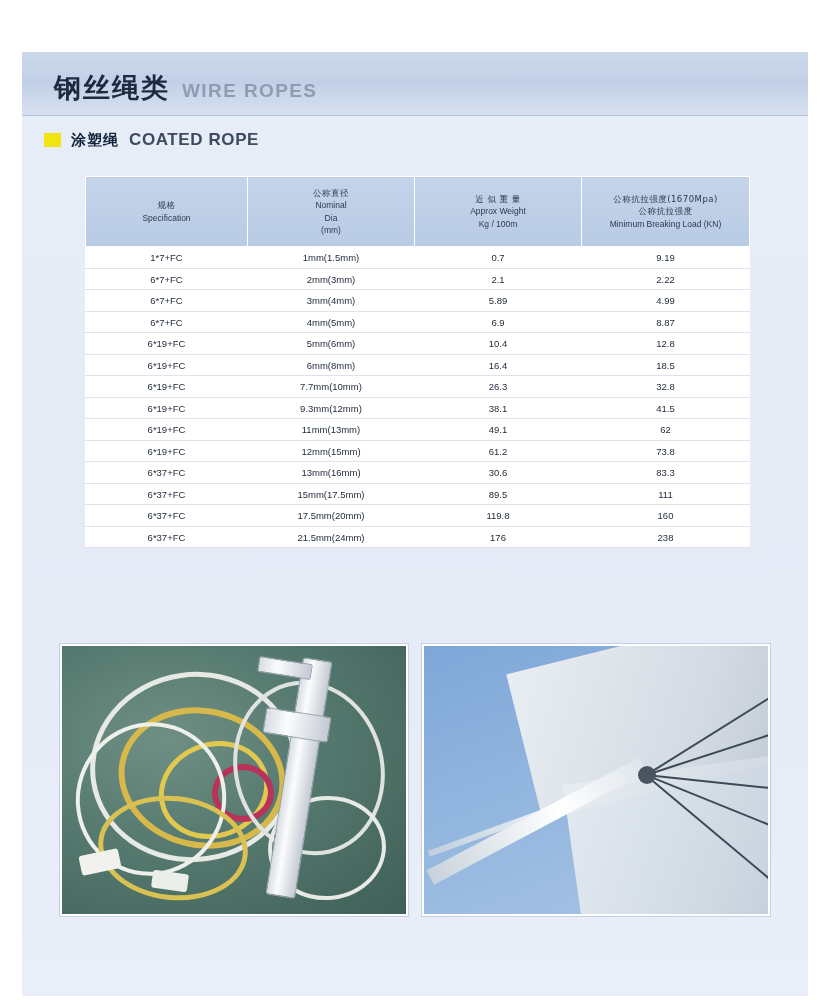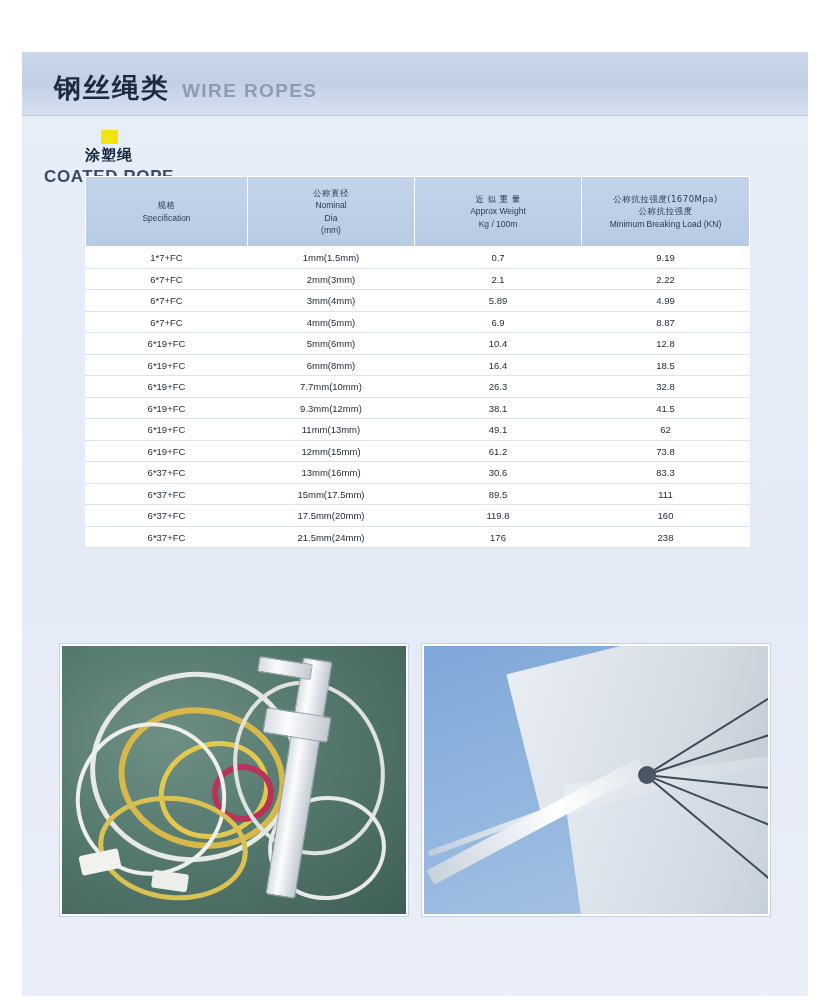--- a/index.html
+++ b/index.html
@@ -60,22 +60,21 @@
     color: #8d9bb3;
     letter-spacing: 1.4px;
   }
   
   .subheading {
     position: absolute;
     left: 22px;
     top: 78px;
     display: flex;
     align-items: center;
-    gap: 2px;
-    flex-direction: column;
+    gap: 10px;
   }
   .sub-marker {
     width: 17px;
     height: 14px;
     background: #f2e40f;
     display: inline-block;
   }
   .sub-cn {
     font-size: 15px;
     font-weight: bold;

